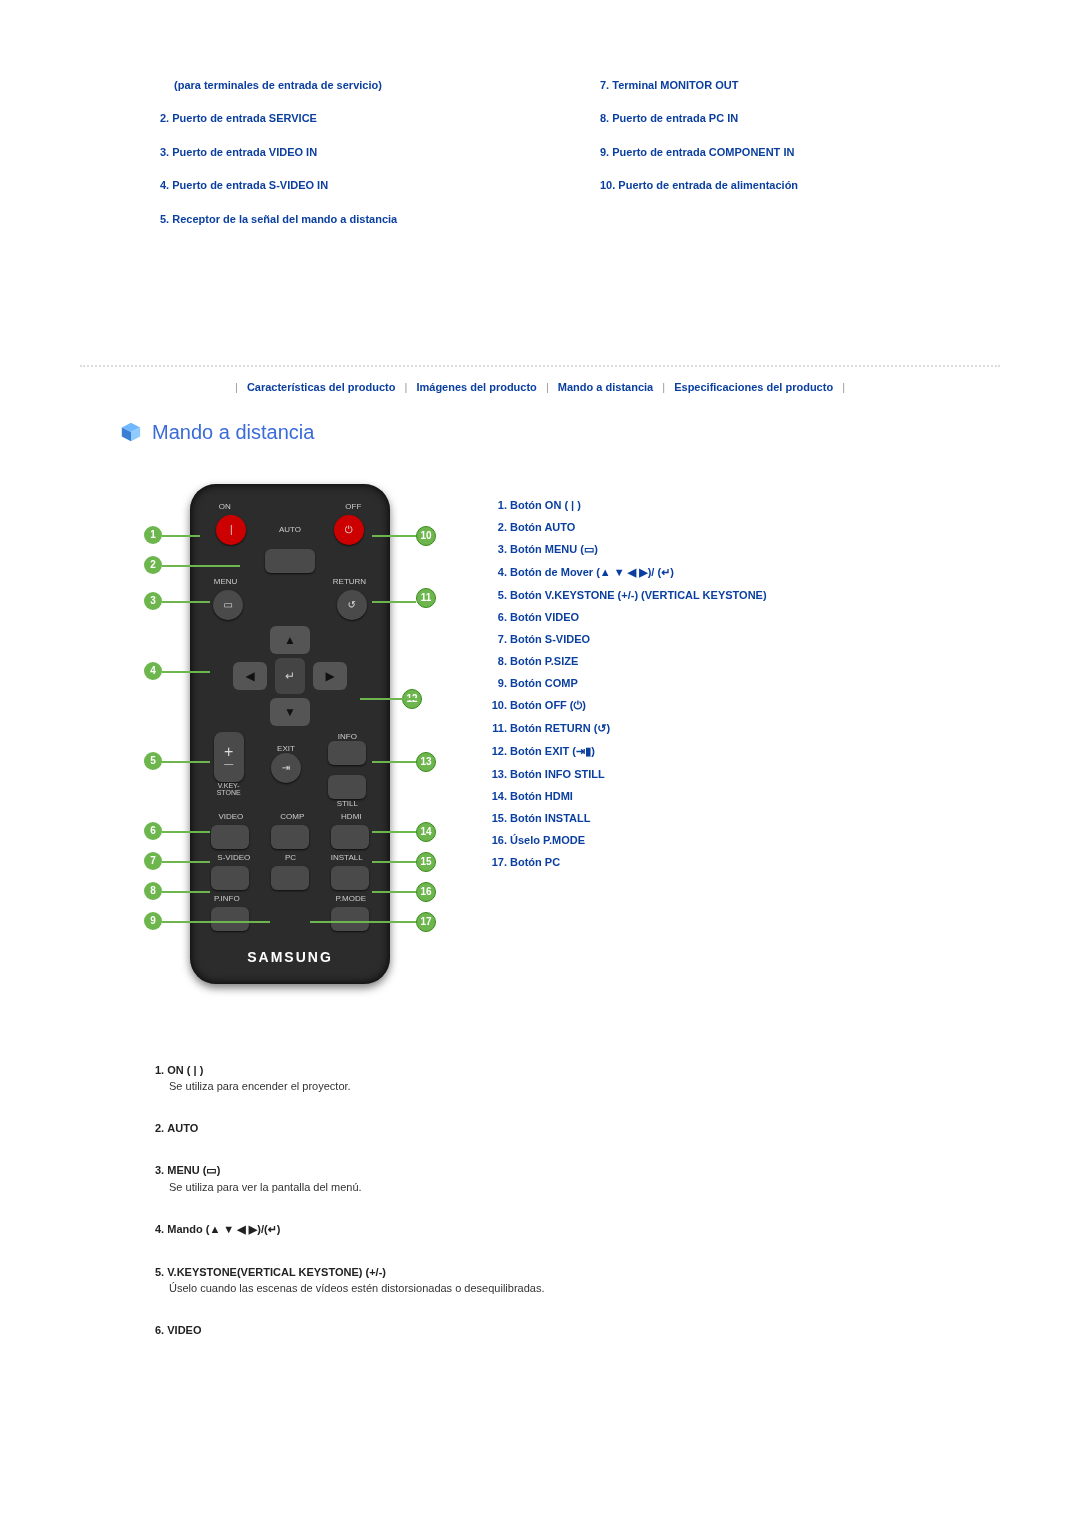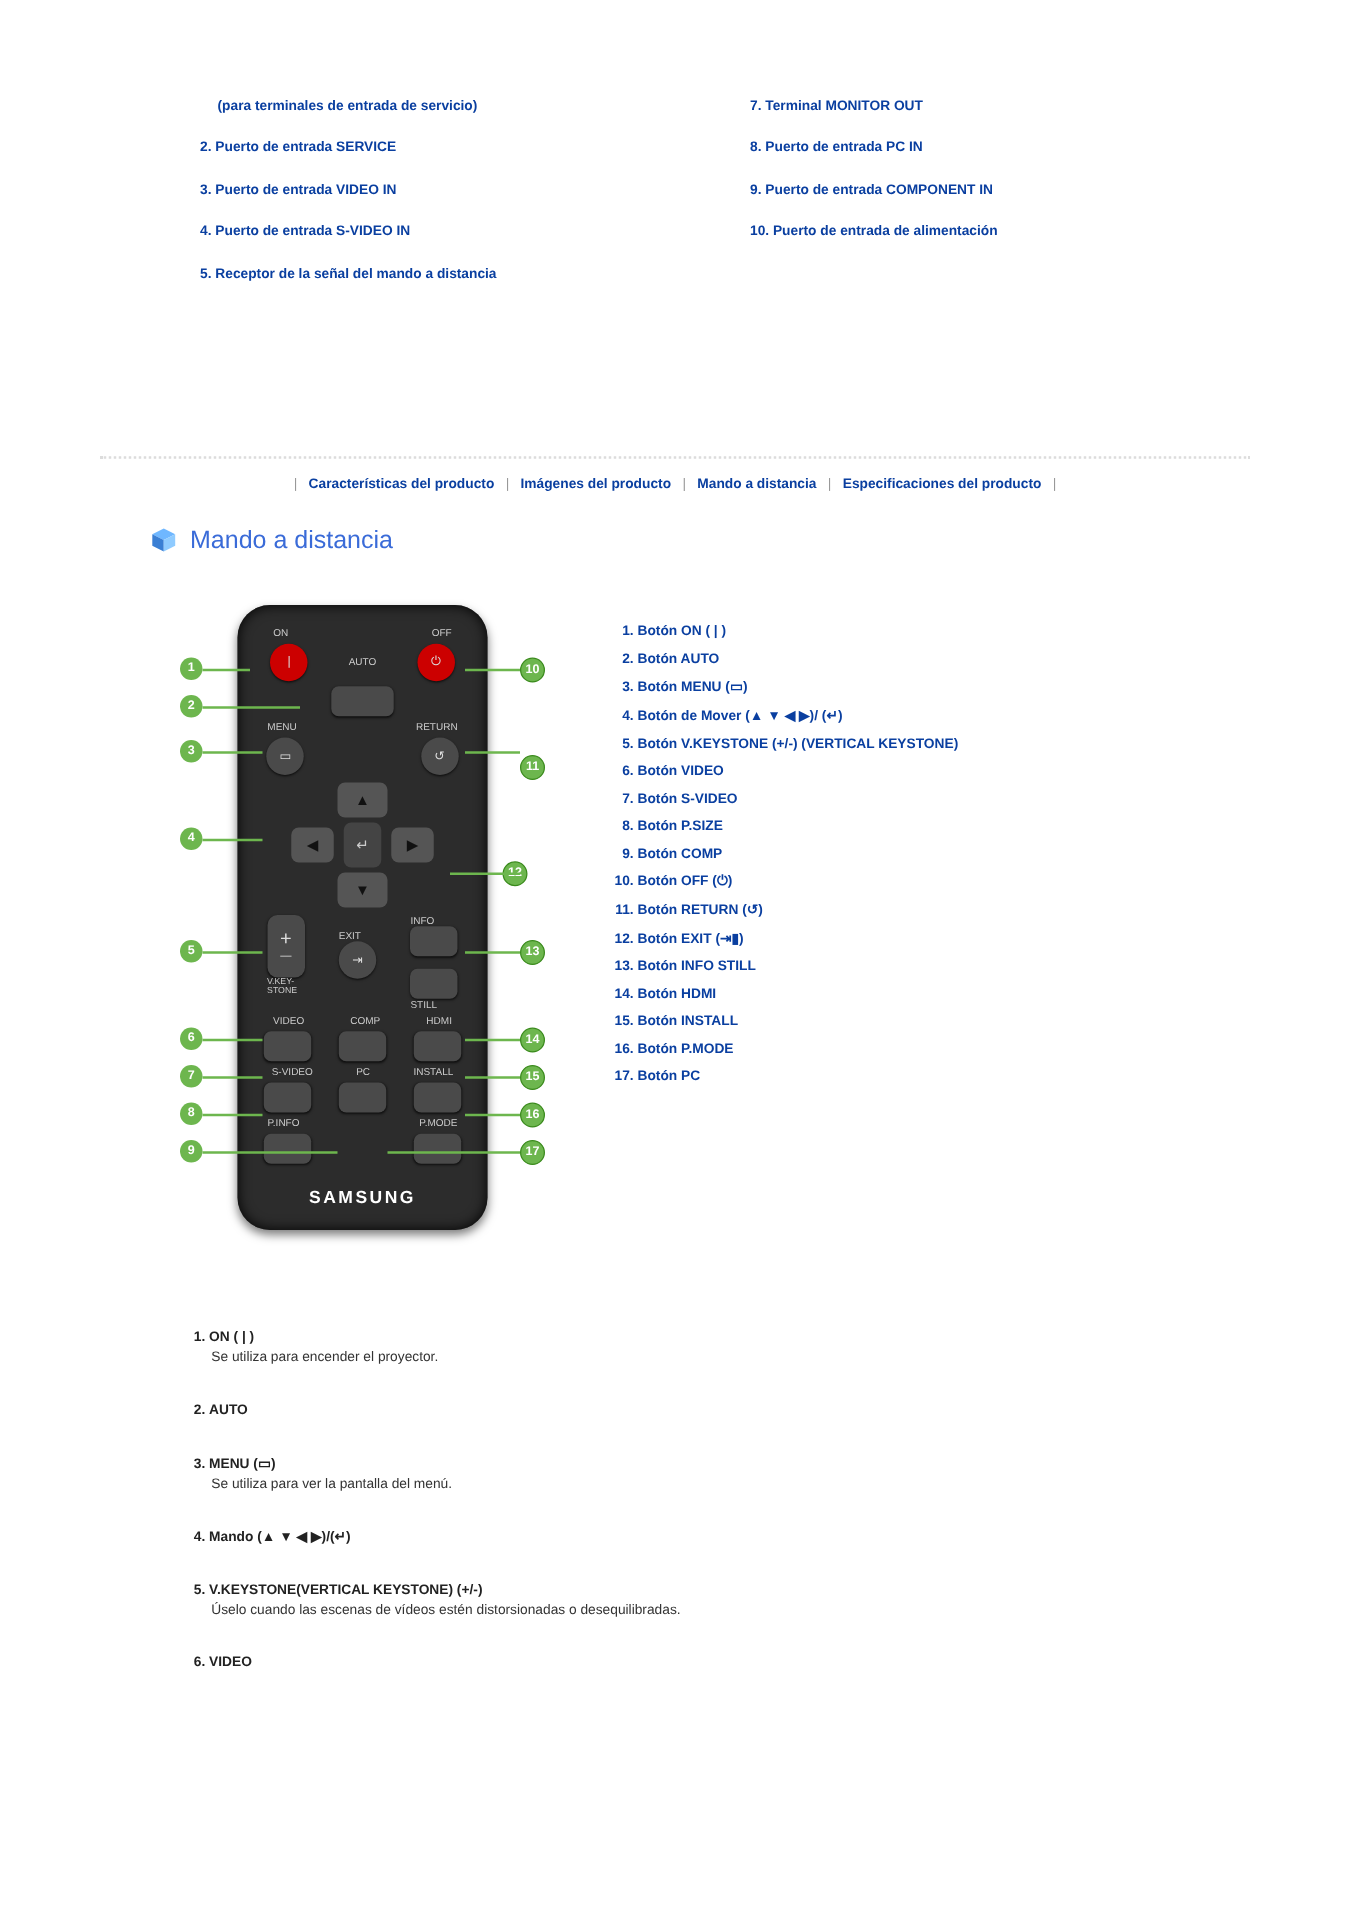--- a/index.html
+++ b/index.html
@@ -104,21 +104,21 @@
     font-size:10px;color:#ddd;
     box-shadow: 0 1px 2px rgba(0,0,0,0.7);
   }
   .rbtn.round { width:30px;height:30px;border-radius:50%; }
   .rbtn.red { background:#c00; }
   .rbtn.wide { width:50px; }
   .rbtn.tall { width:30px;height:50px;border-radius:8px;flex-direction:column;font-size:16px;line-height:1; }
   .lbl {
     font-size: 8px;
     color:#ccc;
-    text-align:left;
+    text-align:center;
   }
   .dpad {
     width:130px;height:100px;position:relative;margin:6px auto;
   }
   .dpad .arm {
     position:absolute;background:#555;border-radius:6px;display:flex;align-items:center;justify-content:center;color:#111;font-size:12px;
   }
   .dpad .up {left:45px;top:0;width:40px;height:28px;}
   .dpad .down {left:45px;bottom:0;width:40px;height:28px;}
   .dpad .left {left:8px;top:36px;width:34px;height:28px;}
@@ -328,21 +328,21 @@
       <div class="callout left" style="left:4px;top:72px">2</div>
       <div class="callout left" style="left:4px;top:108px">3</div>
       <div class="callout left" style="left:4px;top:178px">4</div>
       <div class="callout left" style="left:4px;top:268px">5</div>
       <div class="callout left" style="left:4px;top:338px">6</div>
       <div class="callout left" style="left:4px;top:368px">7</div>
       <div class="callout left" style="left:4px;top:398px">8</div>
       <div class="callout left" style="left:4px;top:428px">9</div>
 
       <div class="callout" style="left:276px;top:42px">10</div>
-      <div class="callout" style="left:276px;top:120px">11</div>
+      <div class="callout" style="left:276px;top:104px">11</div>
       <div class="callout" style="left:262px;top:205px">12</div>
       <div class="callout" style="left:276px;top:268px">13</div>
       <div class="callout" style="left:276px;top:338px">14</div>
       <div class="callout" style="left:276px;top:368px">15</div>
       <div class="callout" style="left:276px;top:398px">16</div>
       <div class="callout" style="left:276px;top:428px">17</div>
 
       <div class="callout-line" style="left:22px;top:51px;width:38px"></div>
       <div class="callout-line" style="left:22px;top:81px;width:78px"></div>
       <div class="callout-line" style="left:22px;top:117px;width:48px"></div>
@@ -373,21 +373,21 @@
         <li><span>Botón VIDEO</span></li>
         <li><span>Botón S-VIDEO</span></li>
         <li><span>Botón P.SIZE</span></li>
         <li><span>Botón COMP</span></li>
         <li><span>Botón OFF (⏻)</span></li>
         <li><span>Botón RETURN (↺)</span></li>
         <li><span>Botón EXIT (⇥▮)</span></li>
         <li><span>Botón INFO STILL</span></li>
         <li><span>Botón HDMI</span></li>
         <li><span>Botón INSTALL</span></li>
-        <li><span>Botón P.MODE</span></li>
+        <li><span>Úselo P.MODE</span></li>
         <li><span>Botón PC</span></li>
       </ol>
     </div>
   </div>
 
   <div class="details">
     <div class="detail-item">
       <span class="num">1.</span>
       <span class="title">ON ( | )</span>
       <span class="desc">Se utiliza para encender el proyector.</span>

